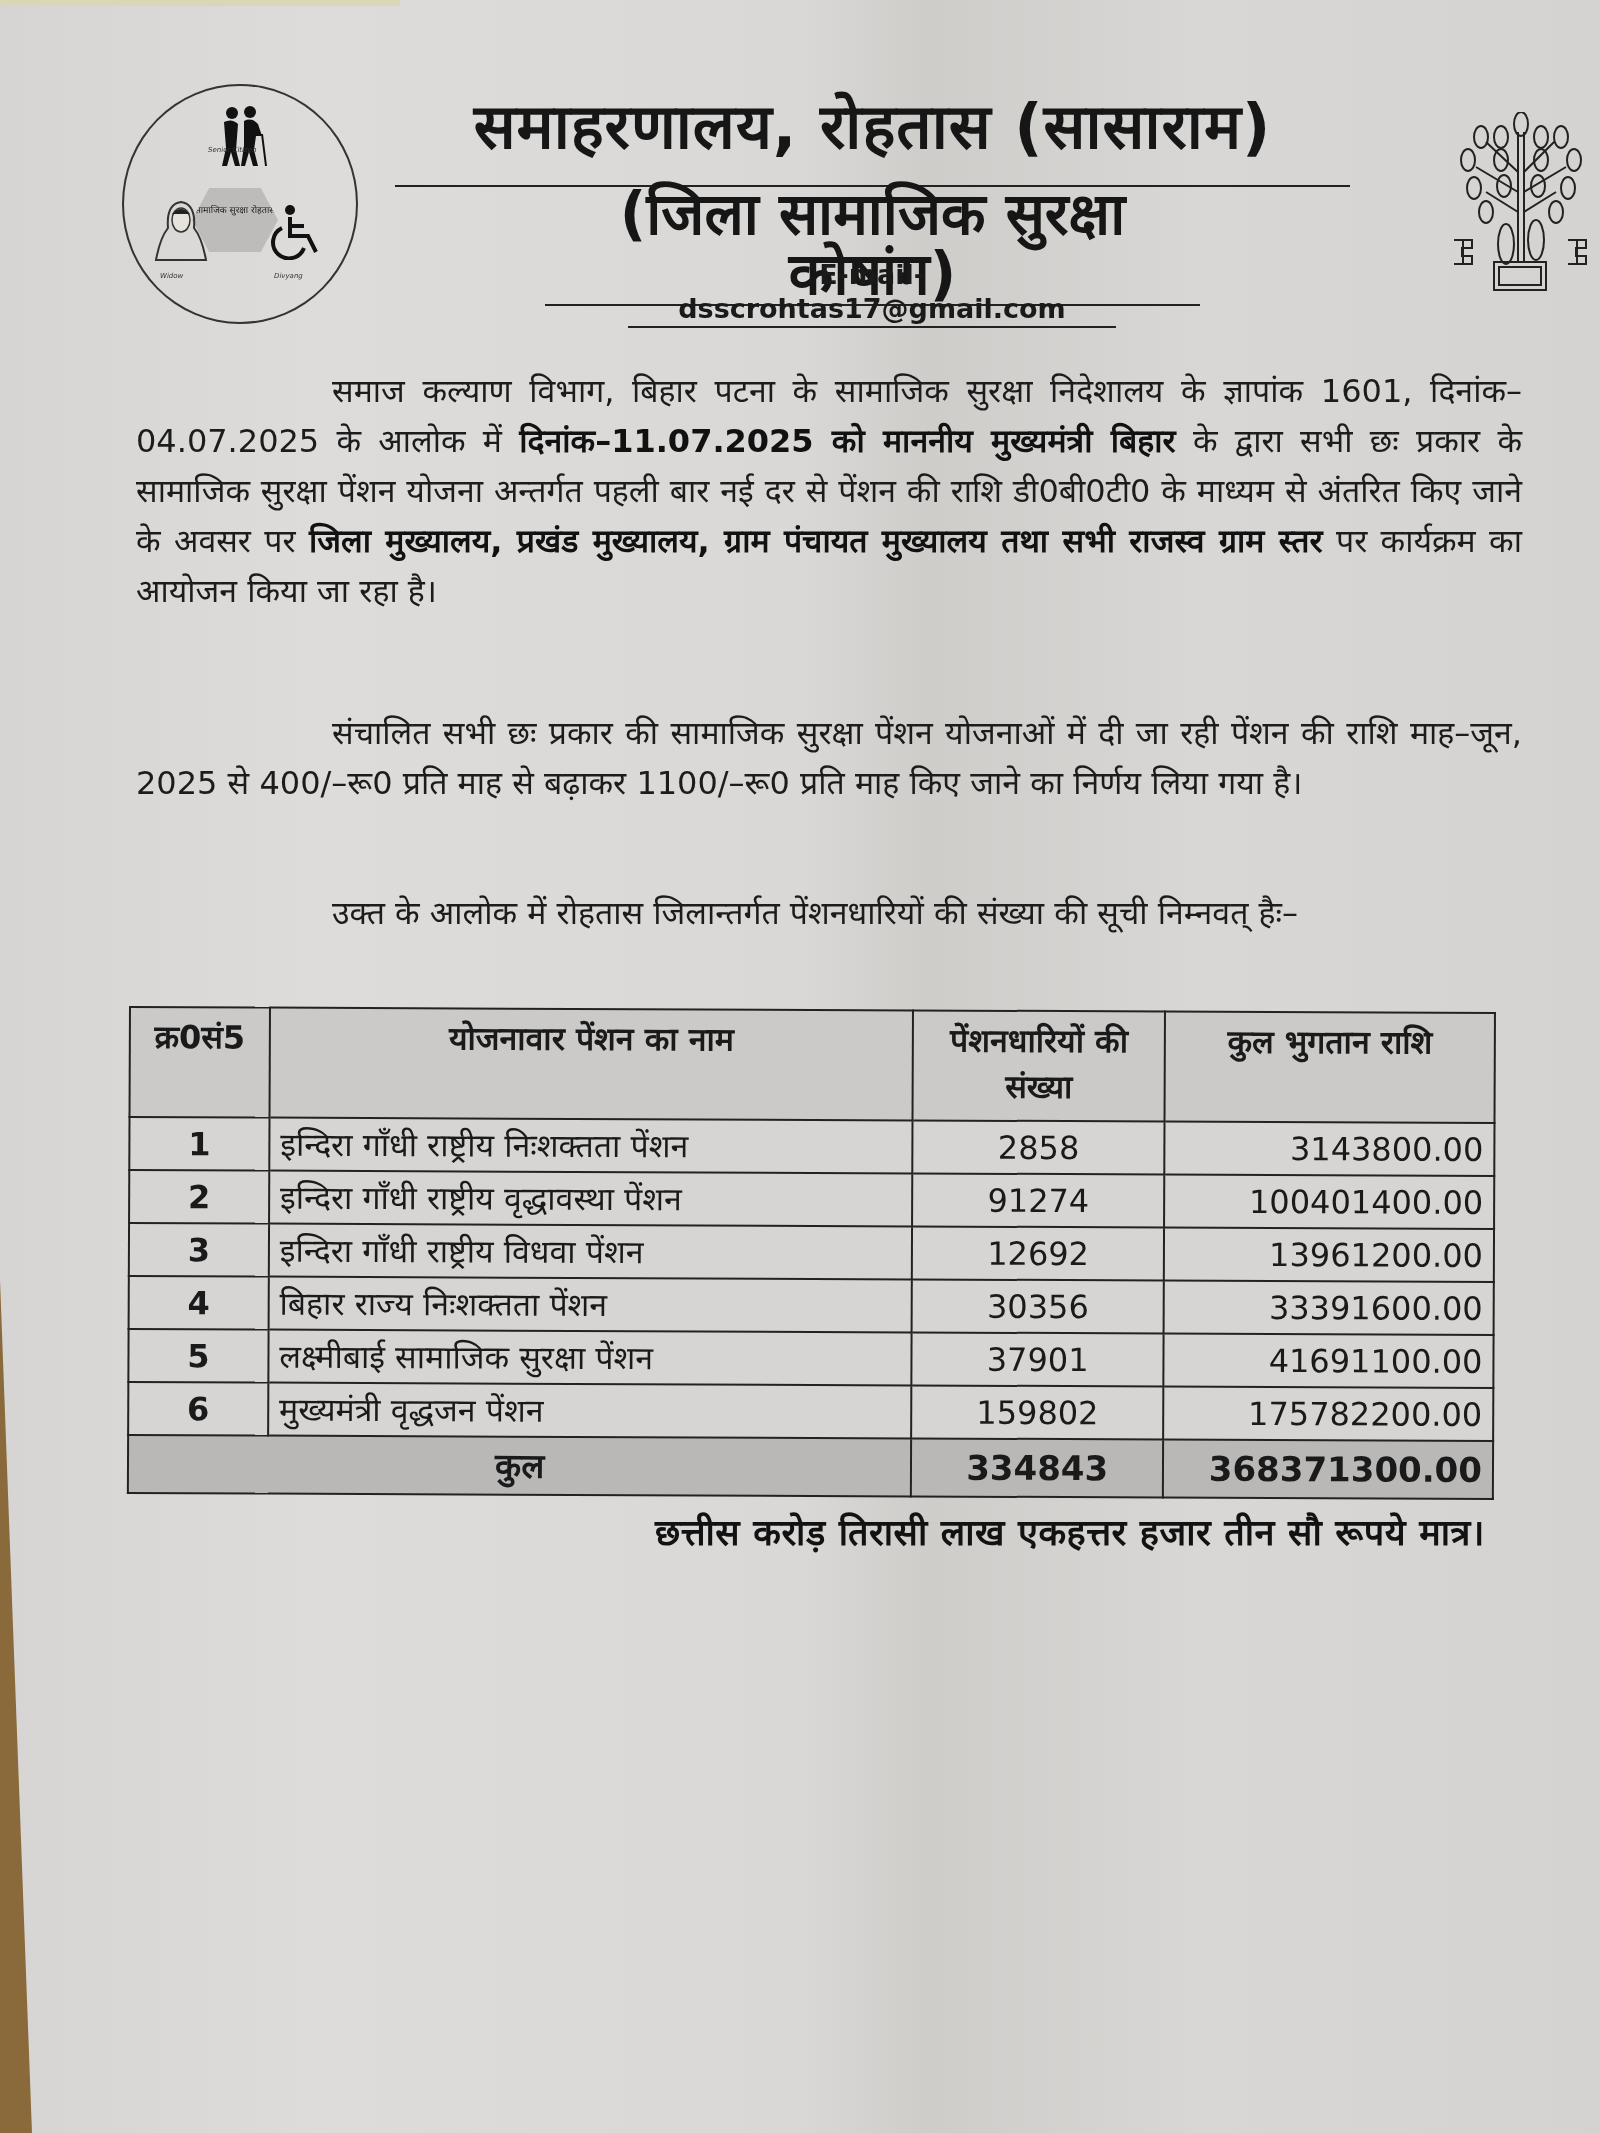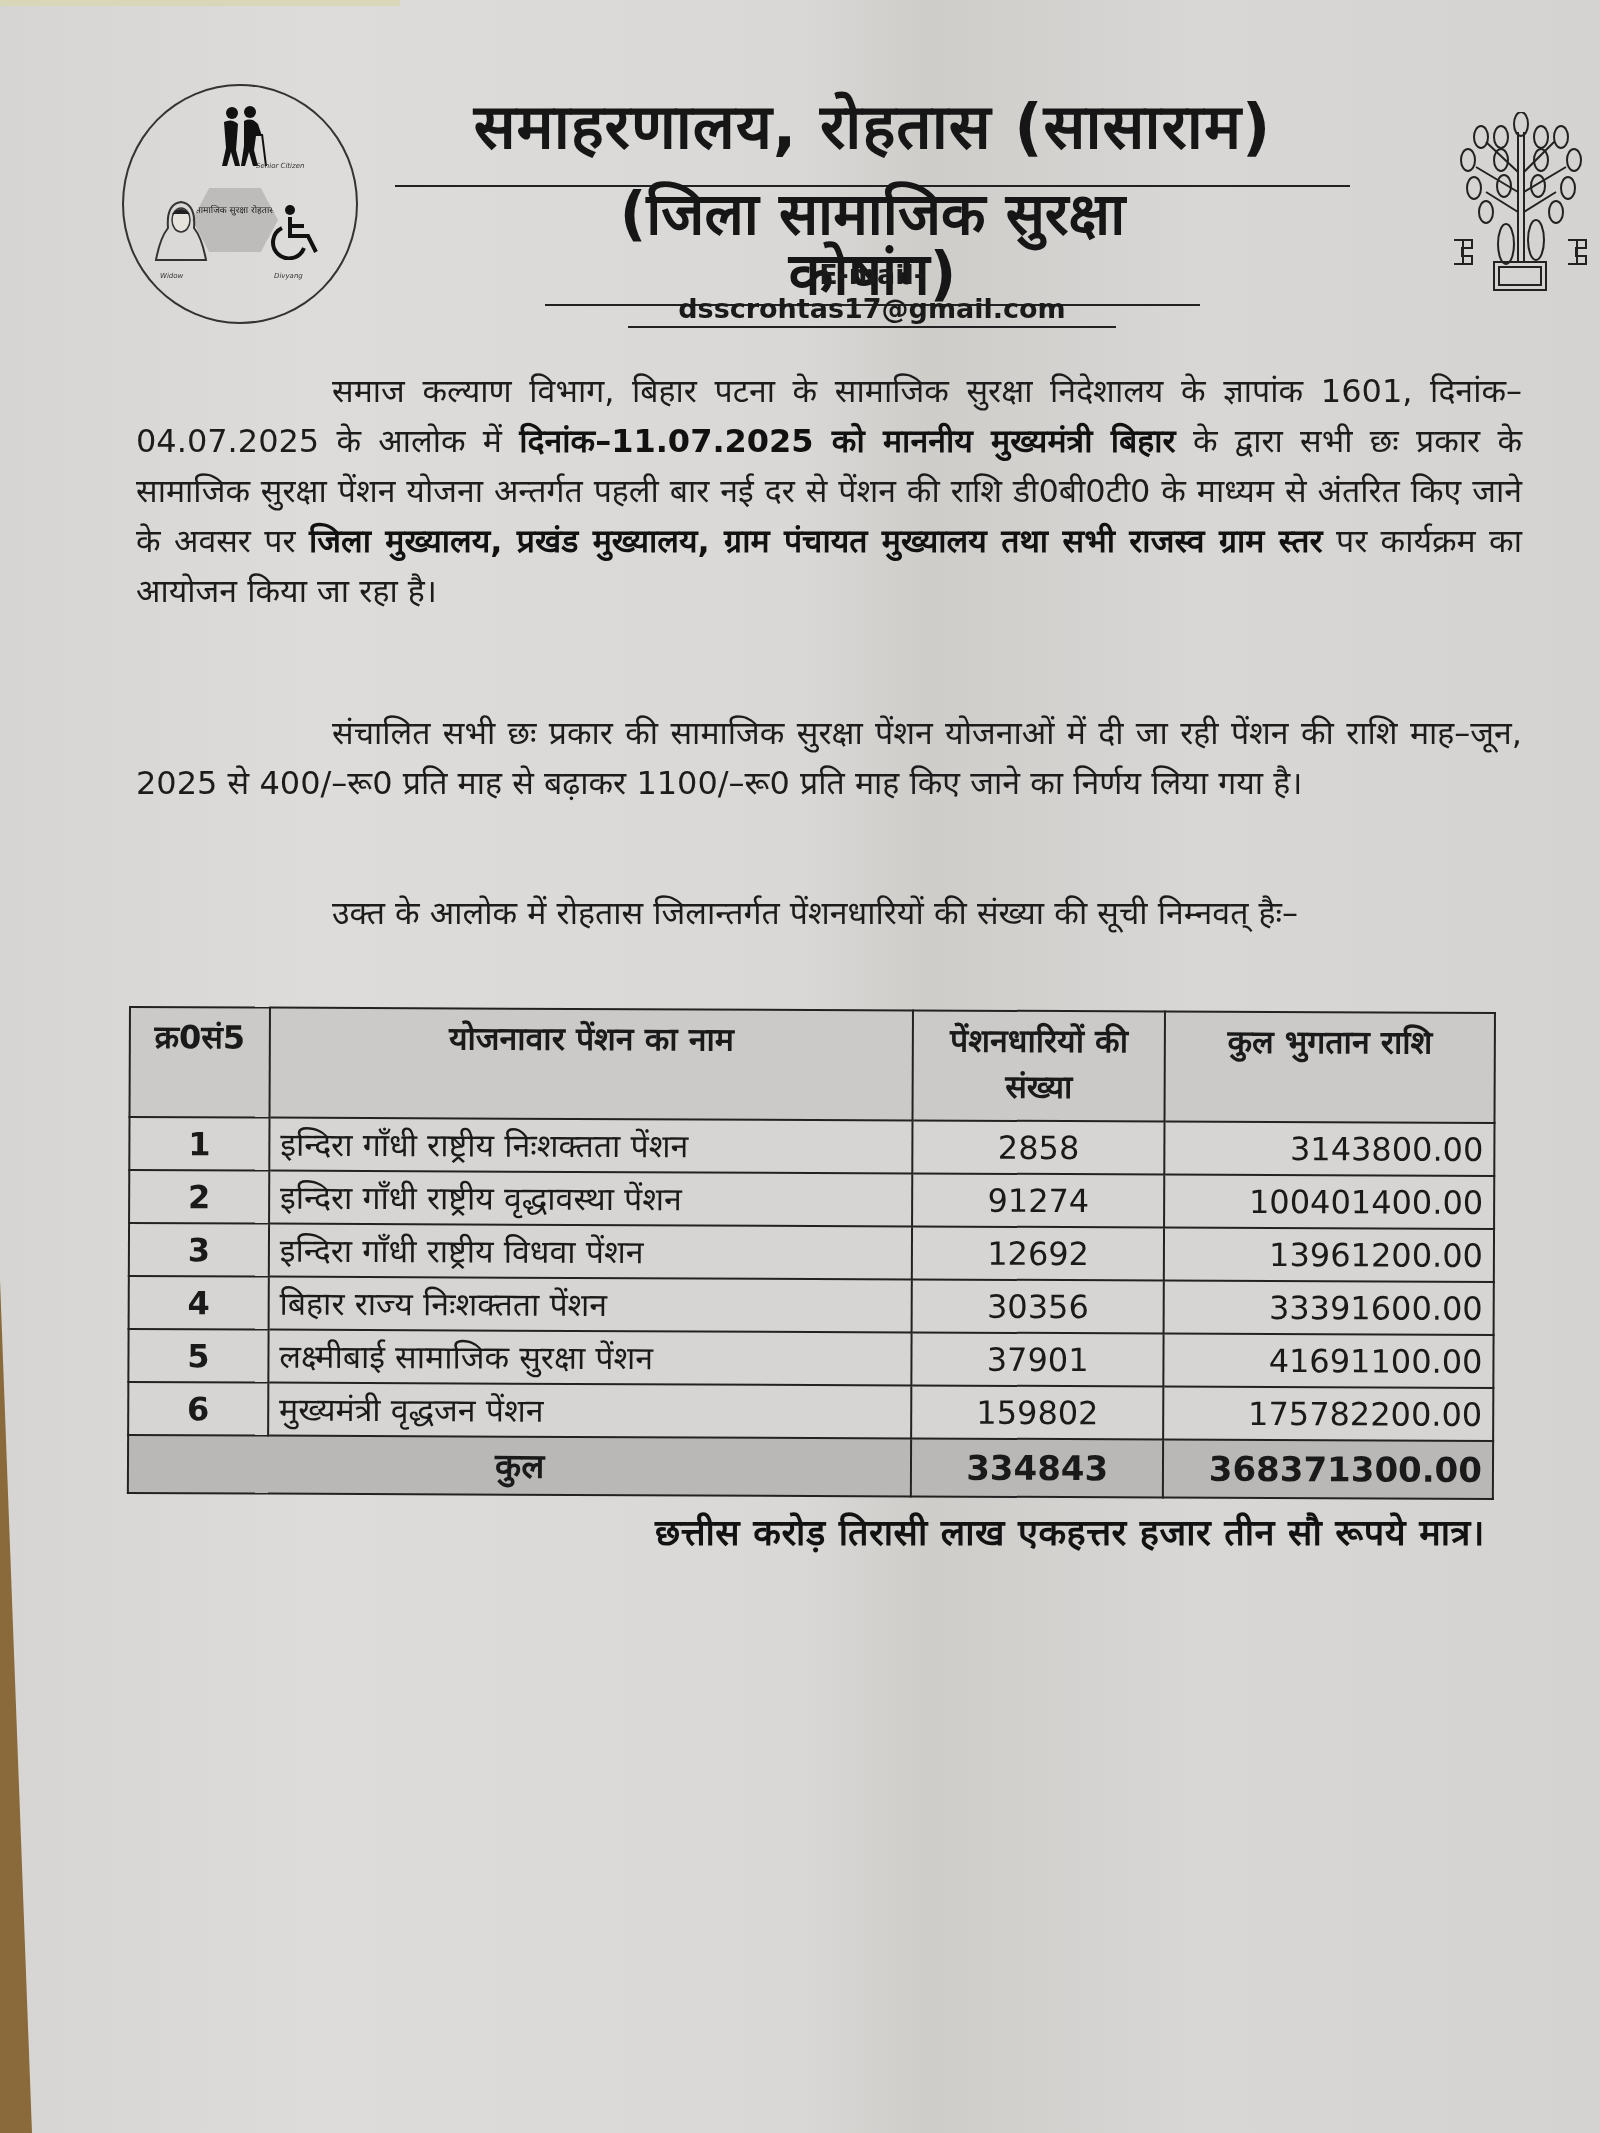--- a/index.html
+++ b/index.html
@@ -23,21 +23,21 @@
     }
 
     
     .emblem-left {
       position: absolute; left: 122px; top: 84px;
       width: 236px; height: 240px;
       border: 2px solid #333; border-radius: 50%;
     }
     .emblem-left .seniors { position: absolute; left: 90px; top: 20px; font-size: 40px; line-height: 40px; color: #111; }
     .emblem-left .cap { position: absolute; font-size: 7px; font-style: italic; color: #333; }
-    .emblem-left .cap.senior { left: 84px; top: 76px; margin-left: 48px; }
+    .emblem-left .cap.senior { left: 84px; top: 60px; }
     .emblem-left .cap.widow { left: 36px; top: 186px; }
     .emblem-left .cap.divyang { left: 150px; top: 186px; }
     .emblem-left .hex {
       position: absolute; left: 68px; top: 92px; width: 86px; height: 64px;
       background: #bdbcba;
       clip-path: polygon(20% 0, 80% 0, 100% 50%, 80% 100%, 20% 100%, 0 50%);
       font-size: 9px; text-align: center; padding-top: 16px; color: #222; line-height: 12px; margin-top: 10px;
     }
     .emblem-left .widow-fig { position: absolute; left: 26px; top: 112px; font-size: 54px; line-height: 54px; color: #333; }
     .emblem-left .wheel { position: absolute; left: 146px; top: 118px; font-size: 54px; line-height: 54px; color: #111; }

